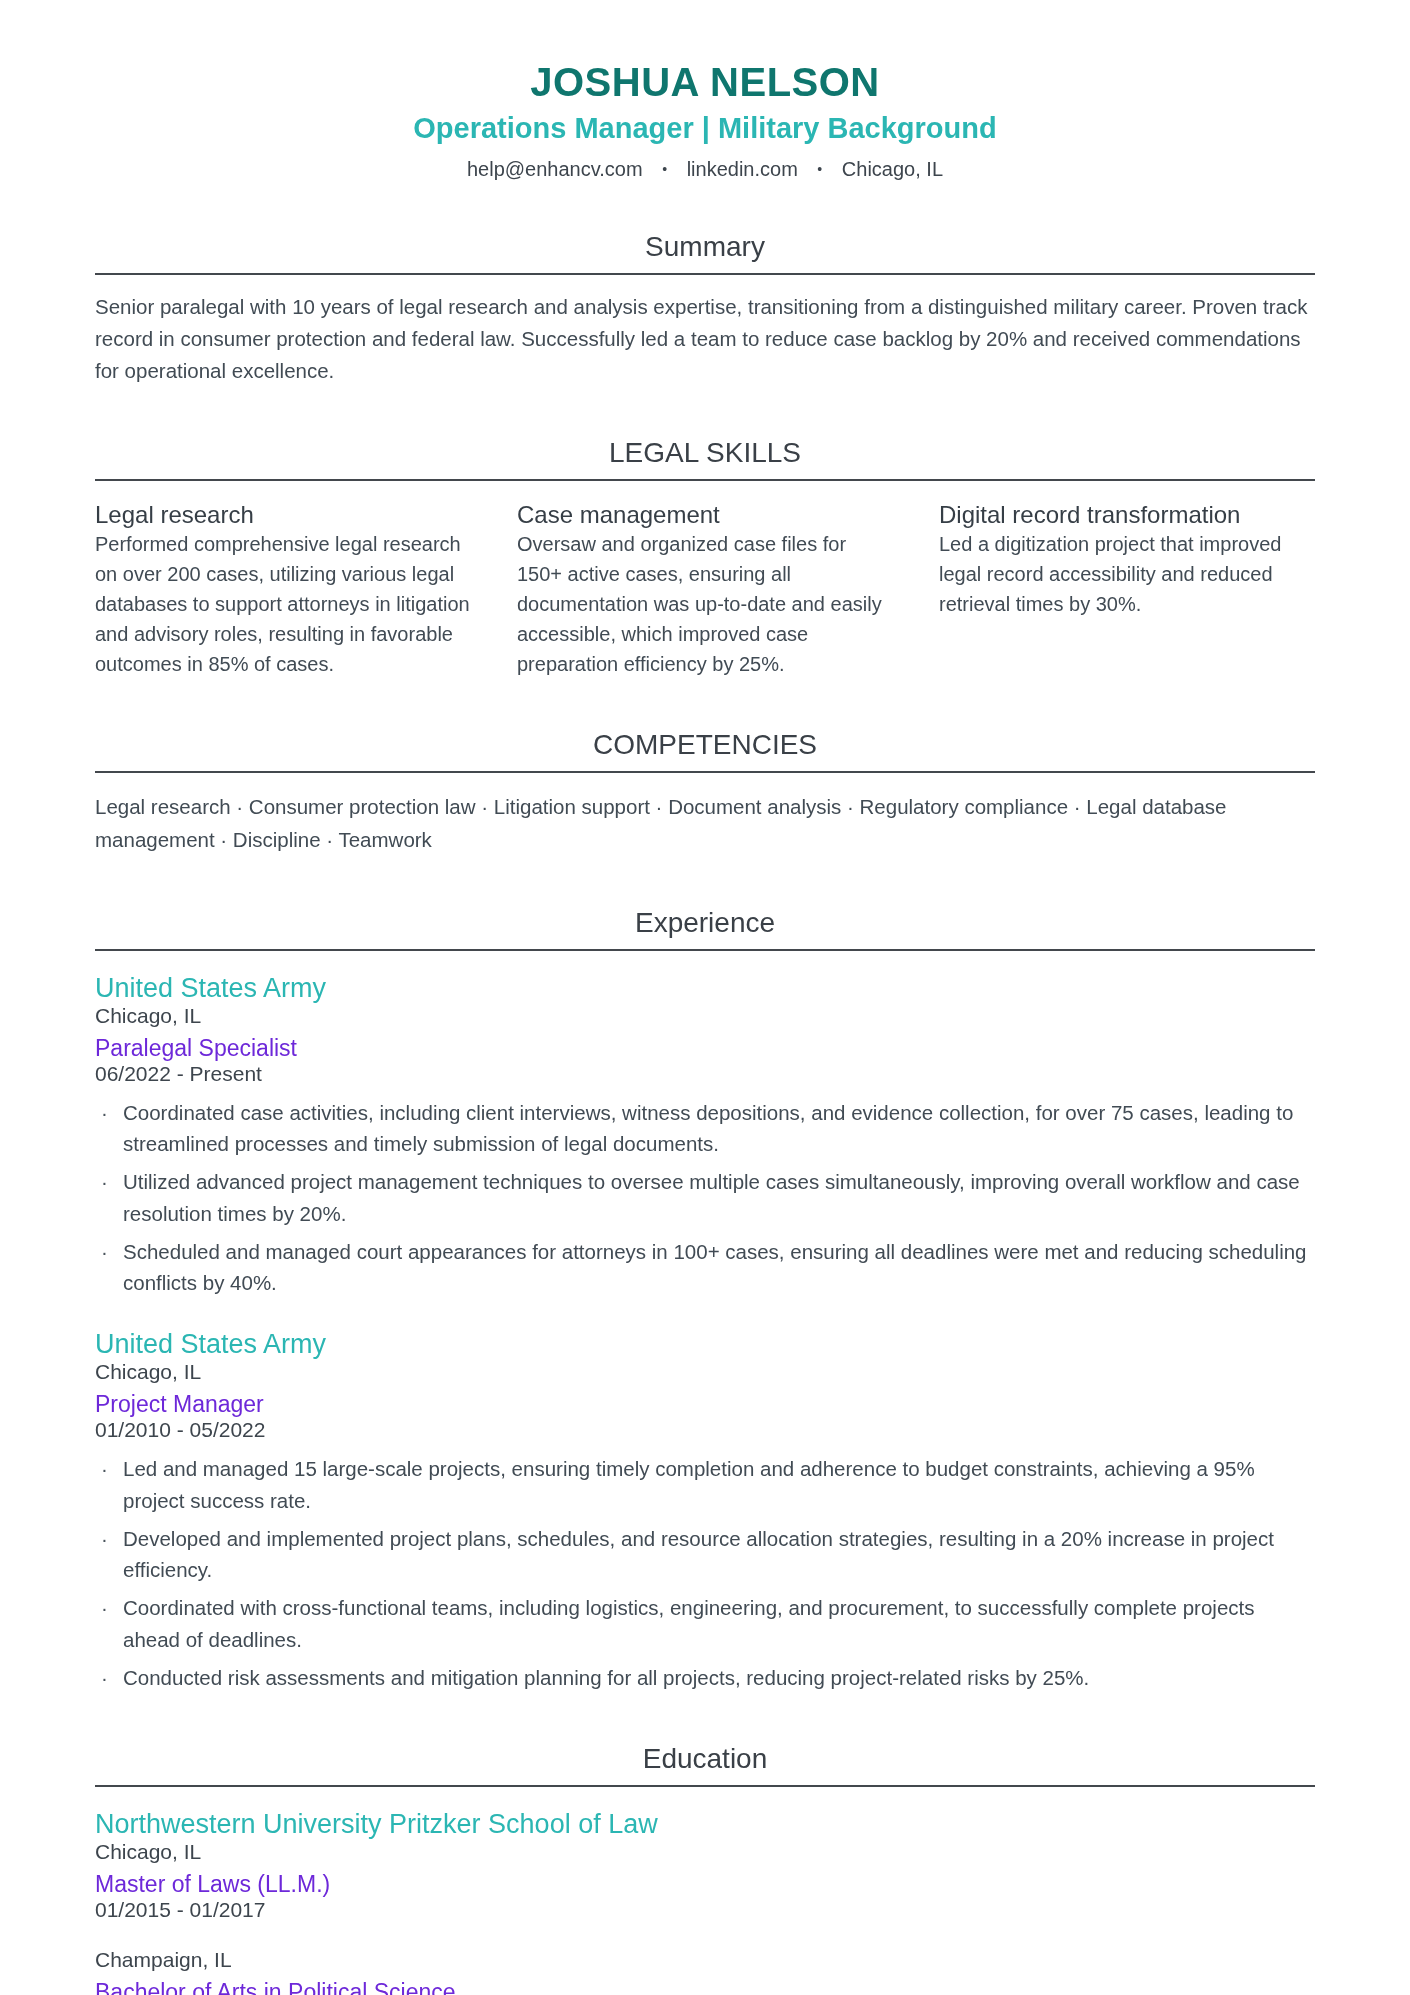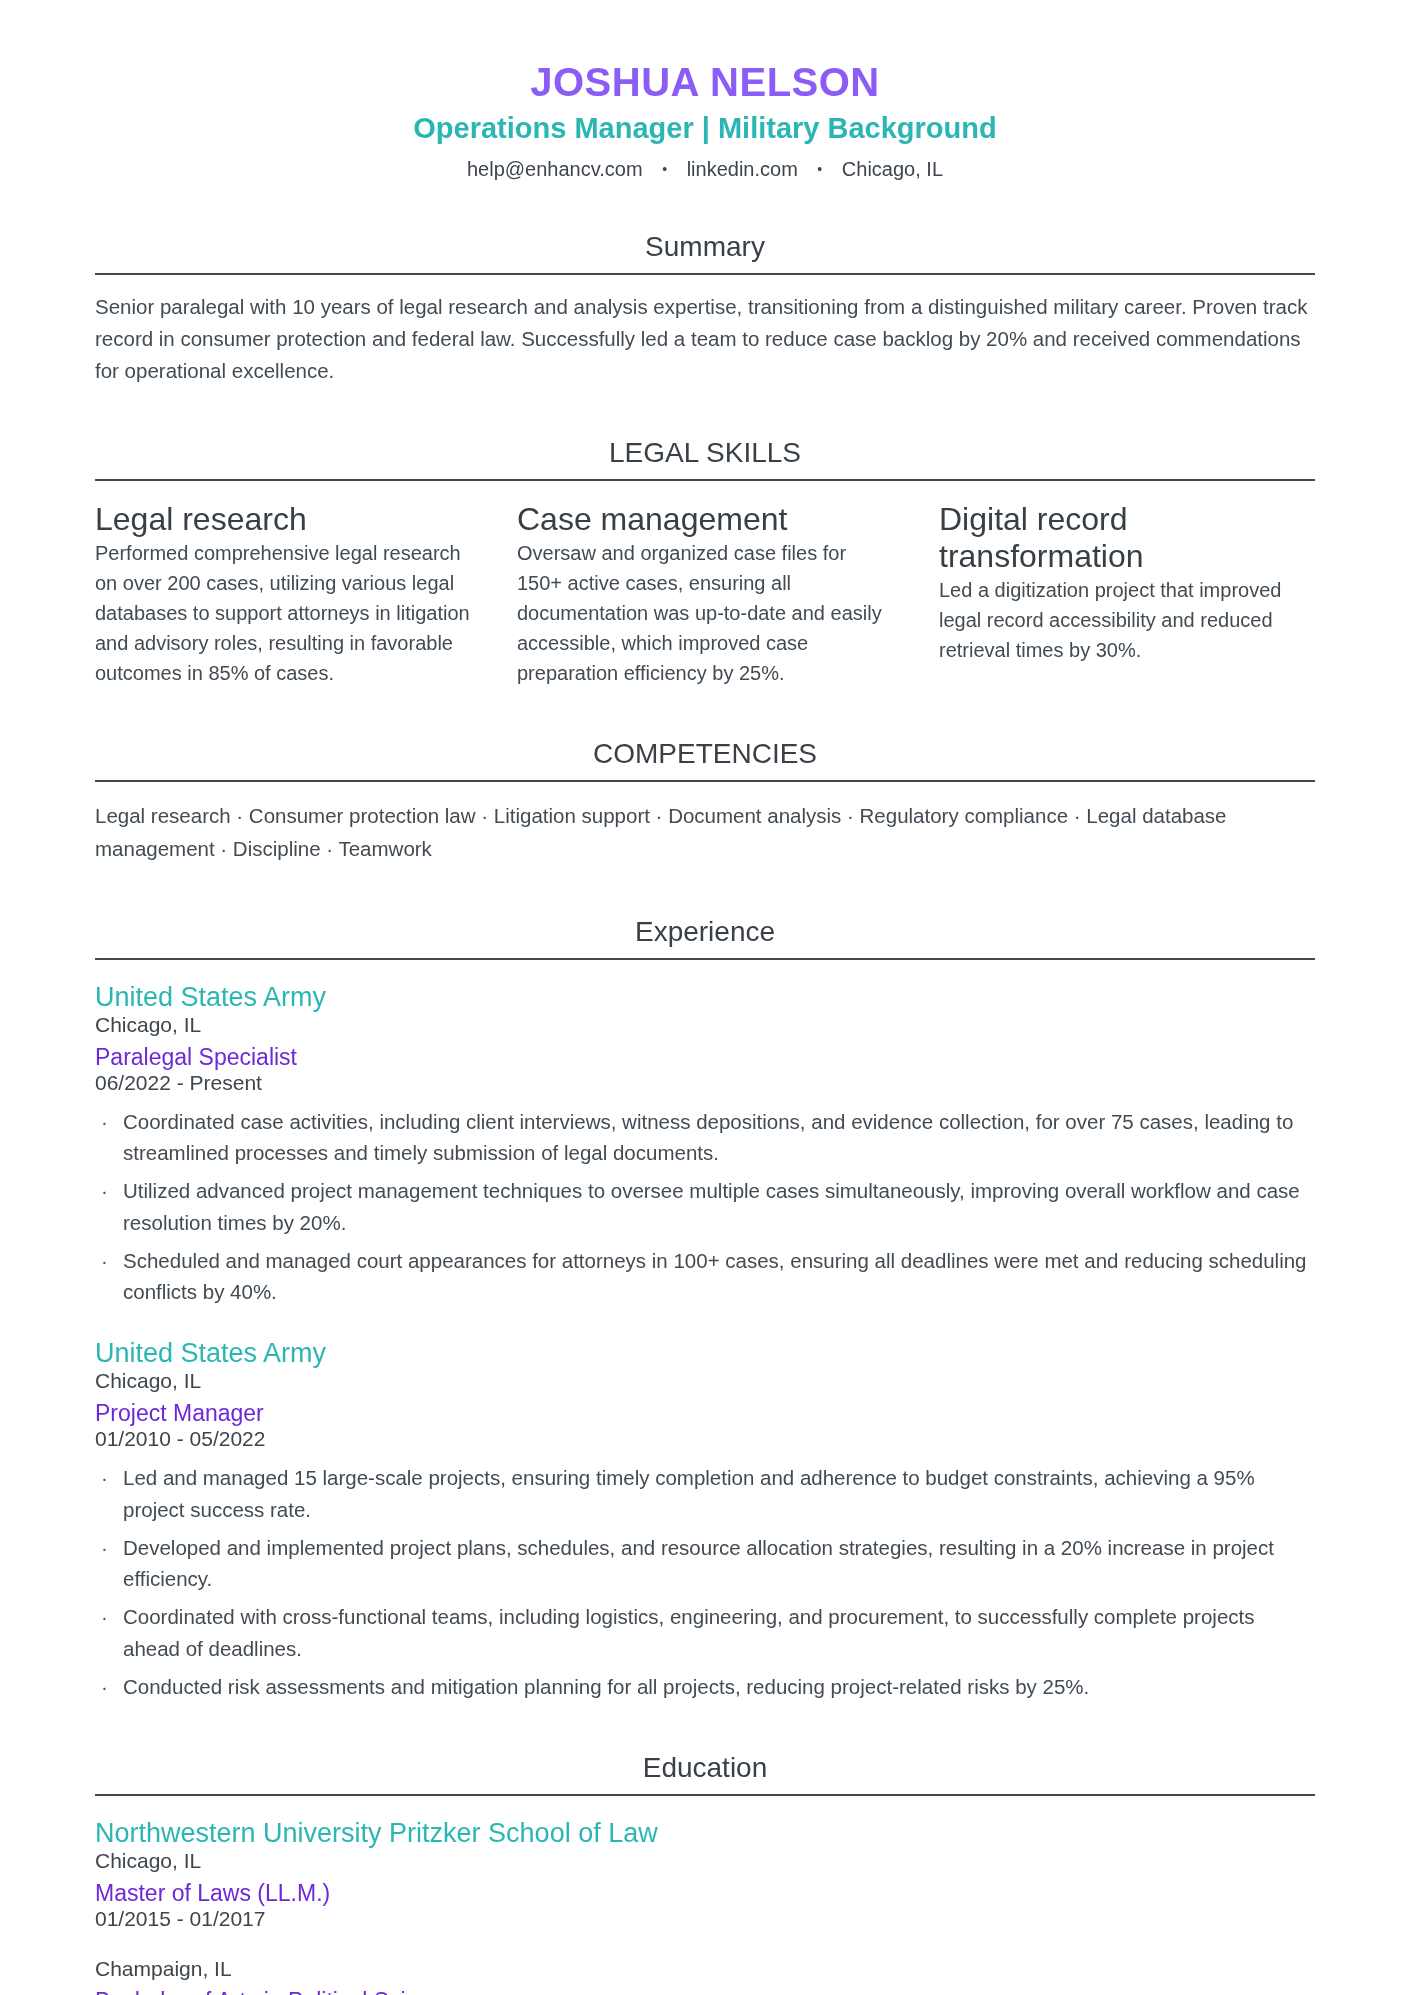--- a/index.html
+++ b/index.html
@@ -12,21 +12,21 @@
     overflow: hidden;
   }
   .page { padding: 60px 95px 0 95px; box-sizing: border-box; }
 
   
   .name {
     text-align: center;
     font-size: 40px;
     font-weight: 700;
     letter-spacing: 0.5px;
-    color: #8b5cf6;
+    color: #0f766e;
   }
   .headline {
     text-align: center;
     font-size: 29px;
     font-weight: 700;
     margin-top: 7px;
   }
   .contact-line {
     text-align: center;
     font-size: 20px;
@@ -62,21 +62,21 @@
     line-height: 1.56;
   }
 
   
   .skills-grid {
     margin-top: 20px;
     display: grid;
     grid-template-columns: 1fr 1fr 1fr;
     column-gap: 46px;
   }
-  .skill-title { font-size: 32px; color: #363e46; }
+  .skill-title { font-size: 24px; color: #363e46; }
   .skill-desc { font-size: 20px; line-height: 1.5; }
 
   .competencies {
     margin-top: 18px;
     font-size: 20.5px;
     line-height: 1.6;
   }
 
   
   .entry { margin-top: 22px; }

